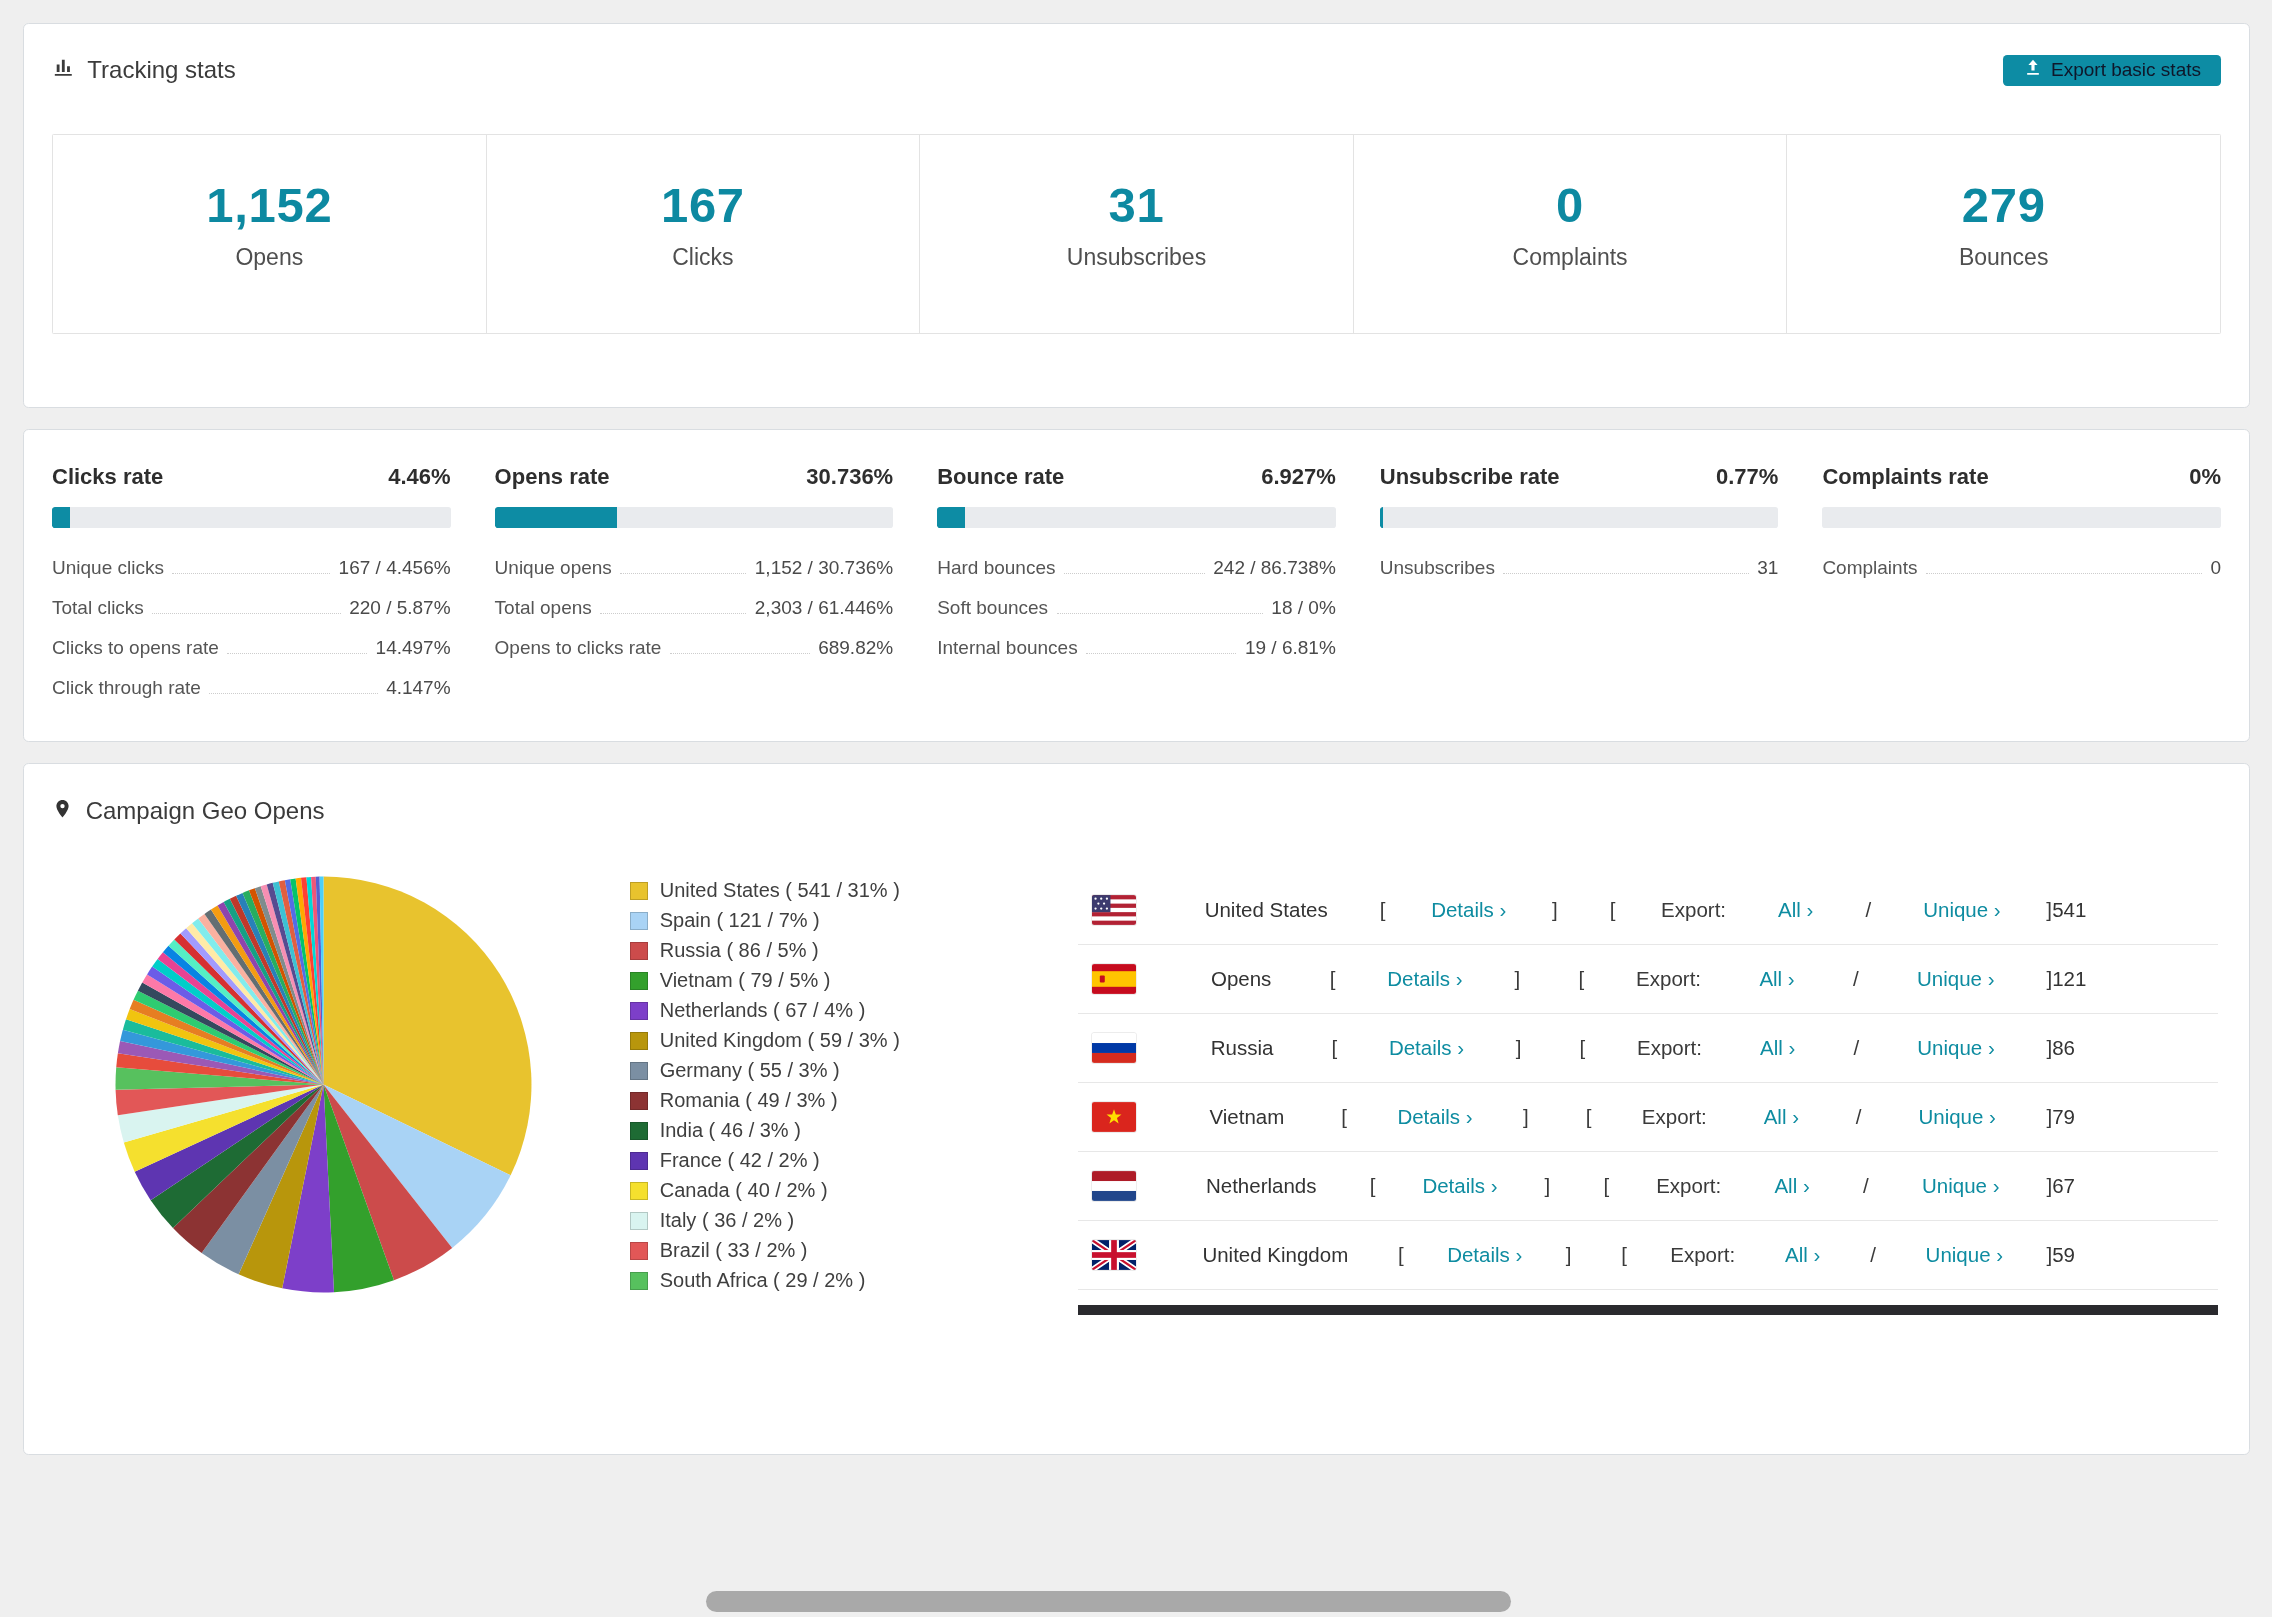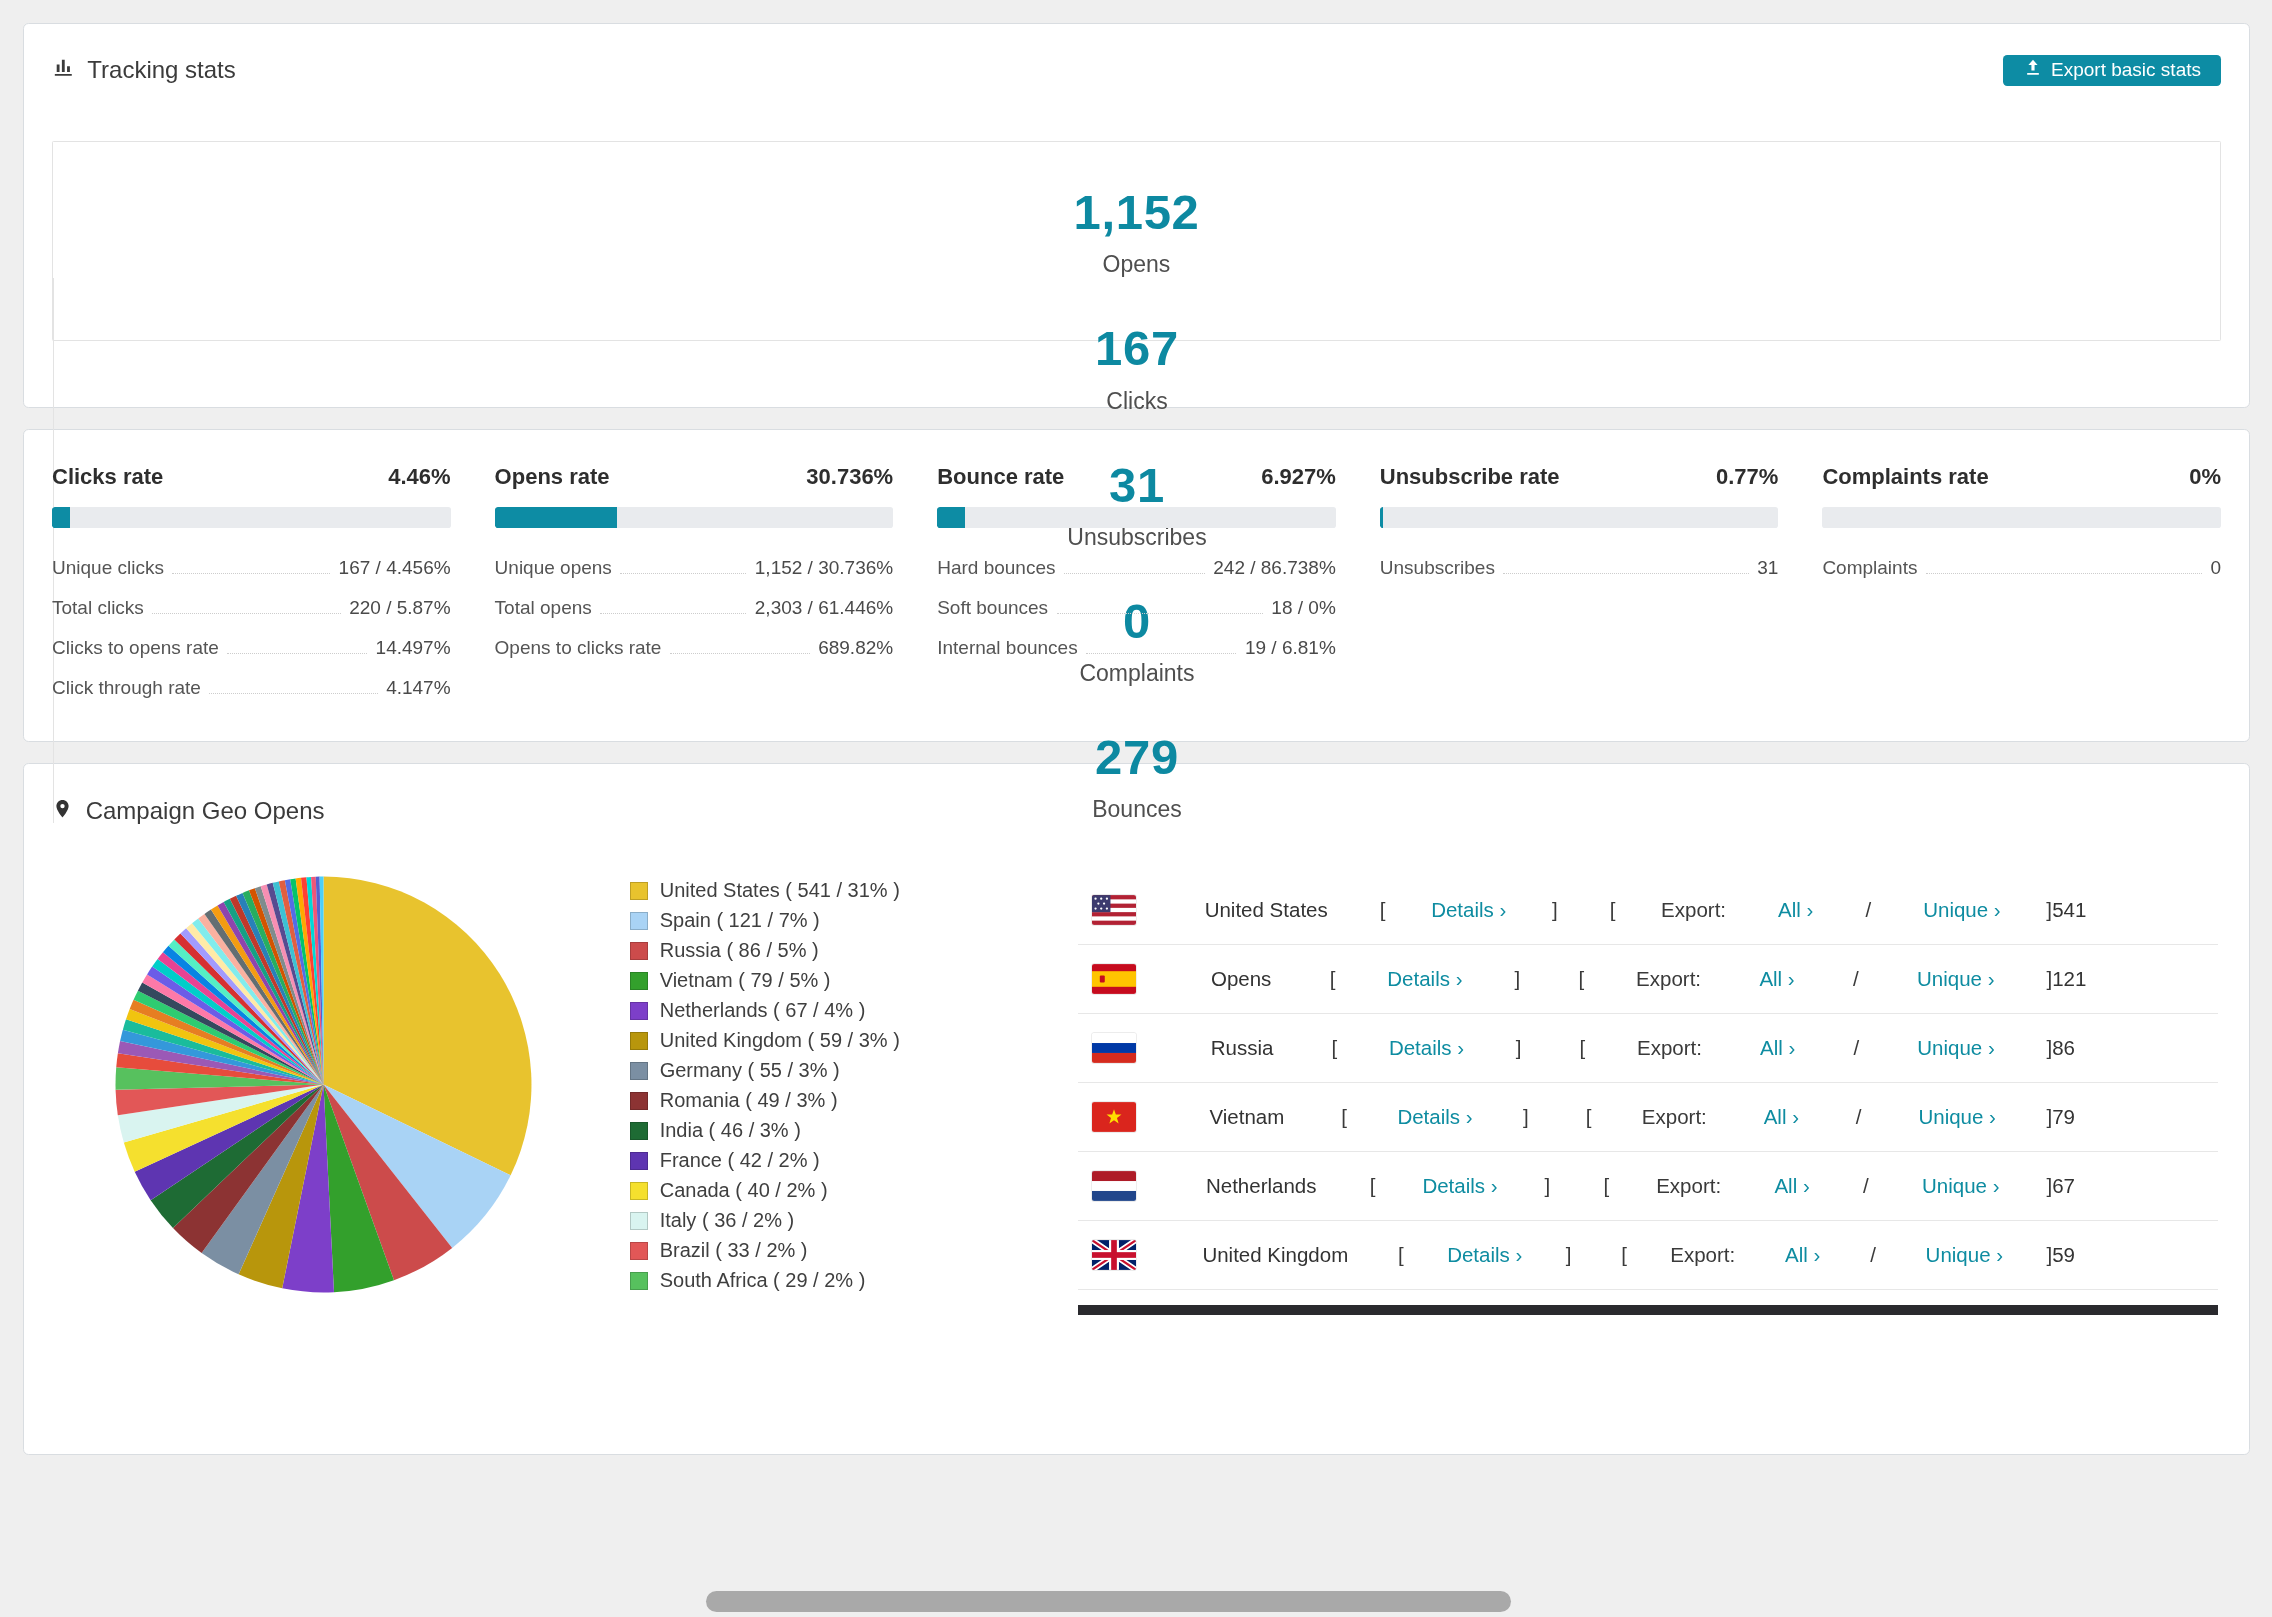--- a/index.html
+++ b/index.html
@@ -10,25 +10,25 @@
   }
   .card{
     background:#fff;border:0.7px solid #d9dde1;border-radius:5.6px;
     margin:0 23px;box-sizing:border-box;
   }
   
   #card-tracking{margin-top:23px;height:385px;padding:0 28px;}
   .card-header{display:flex;justify-content:space-between;align-items:center;height:92px;}
   .card-title{font-size:24px;color:#3b3b3b;display:flex;align-items:center;gap:12.7px;}
   .btn-export{
-    background:#0d8ca4;color:#ffffff;border:none;border-radius:4.2px;
+    background:#0d8ca4;color:#0f172a;border:none;border-radius:4.2px;
     font-family:"Liberation Sans",sans-serif;font-size:19px;
     height:31px;padding:0 20px;display:flex;align-items:center;gap:8.5px;cursor:pointer;
   }
-  .stats-row{display:flex;border:0.7px solid #e3e3e3;height:198px;margin-top:25px;border-radius:1.4px;flex-direction:column;}
+  .stats-row{display:flex;border:0.7px solid #e3e3e3;height:198px;margin-top:18px;border-radius:1.4px;}
   .stat{flex:1;text-align:center;padding-top:42px;}
   .stat + .stat{border-left:0.7px solid #e3e3e3;}
   .stat-value{font-size:49px;font-weight:bold;color:#0d89a1;letter-spacing:0.7px;}
   .stat-label{font-size:23px;color:#4f4f4f;margin-top:11.3px;}
   
   #card-rates{margin-top:21px;padding:34px 28px 37px;}
   .rates-grid{display:grid;grid-template-columns:1fr 1fr 1fr 1fr 1fr;column-gap:44px;row-gap:51px;}
   .rate-head{display:flex;justify-content:space-between;font-size:22px;font-weight:bold;color:#2e2e2e;margin-bottom:17px;}
   .bar-track{height:21px;background:#e9ebee;border-radius:2.8px;overflow:hidden;}
   .bar-fill{height:100%;background:#0d8ca4;border-radius:2.8px 0 0 2.8px;}

